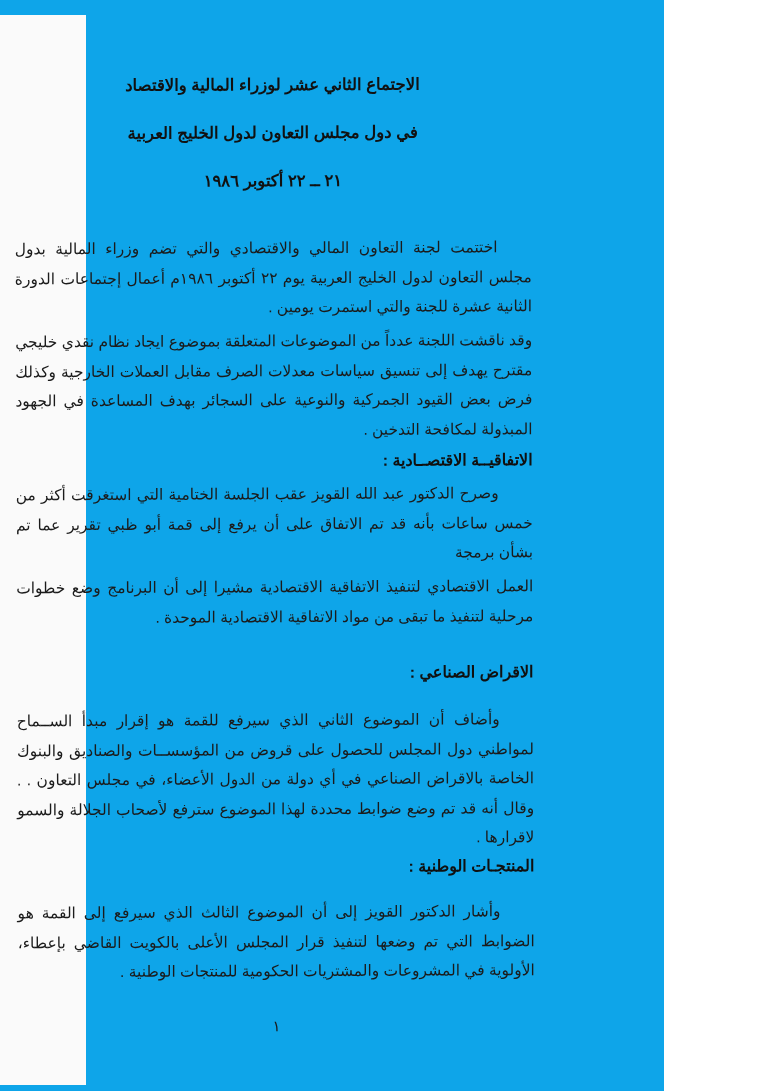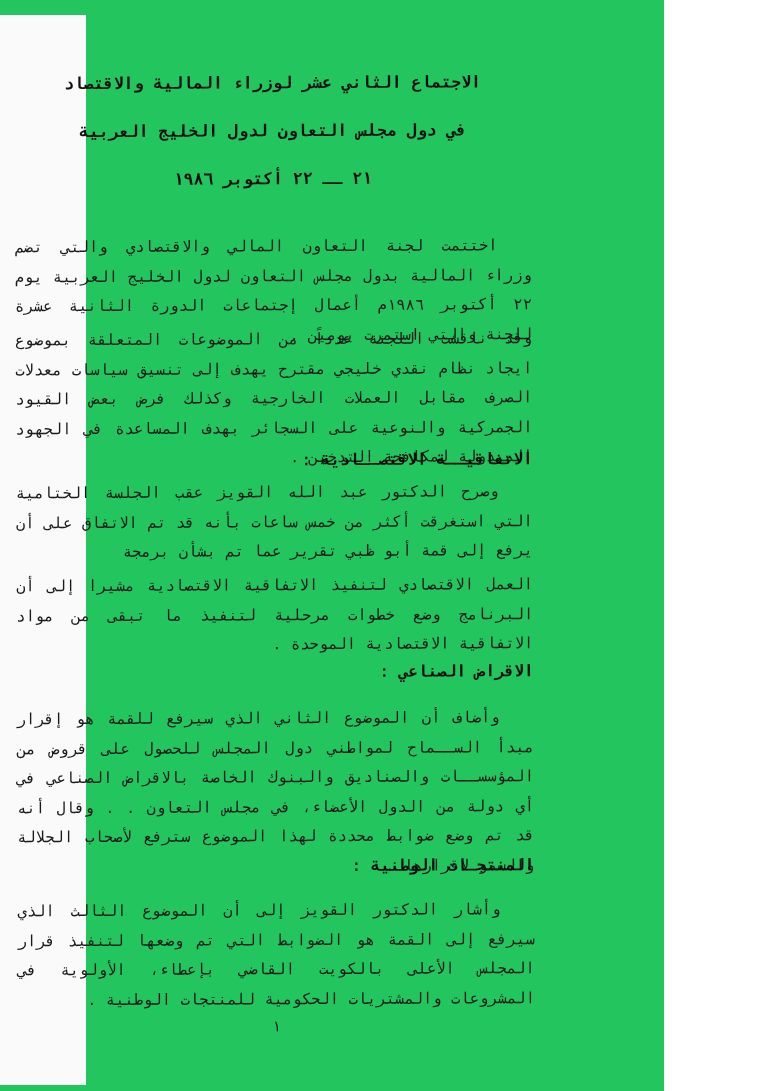--- a/index.html
+++ b/index.html
@@ -1,22 +1,22 @@
 <!DOCTYPE html>
 <html lang="ar"><head>
 <meta charset="utf-8">
 <style>
   html, body { margin: 0; padding: 0; background: #ffffff; }
   .page {
     position: relative;
     width: 664px;
     height: 1091px;
-    background: #22c55e;
+    background: #0ea5e9;
     overflow: hidden;
-    font-family: Liberation Mono, monospace;
+    font-family: Liberation Sans, sans-serif;
     color: #161616;
   }
   
   .strip-left {
     position: absolute;
     left: 0; top: 15px;
     width: 86px; height: 1070px;
     background: #fafafa;
   }
   .strip-right {

